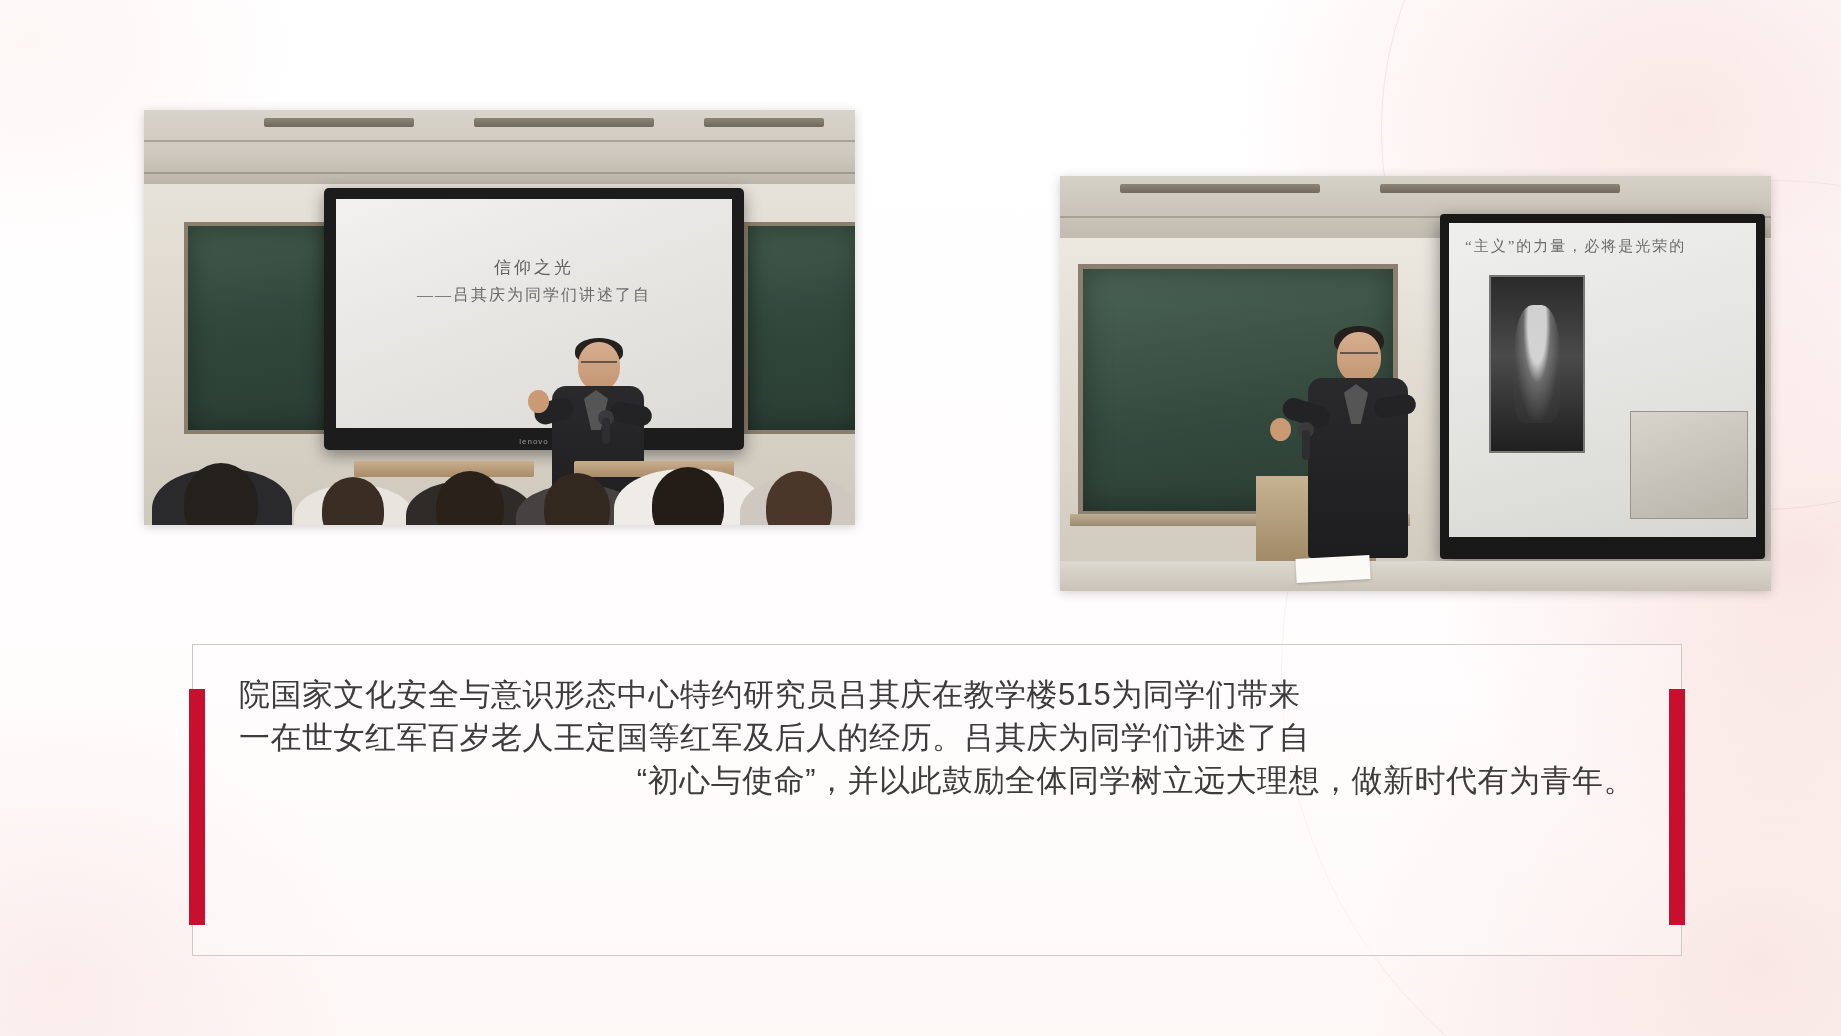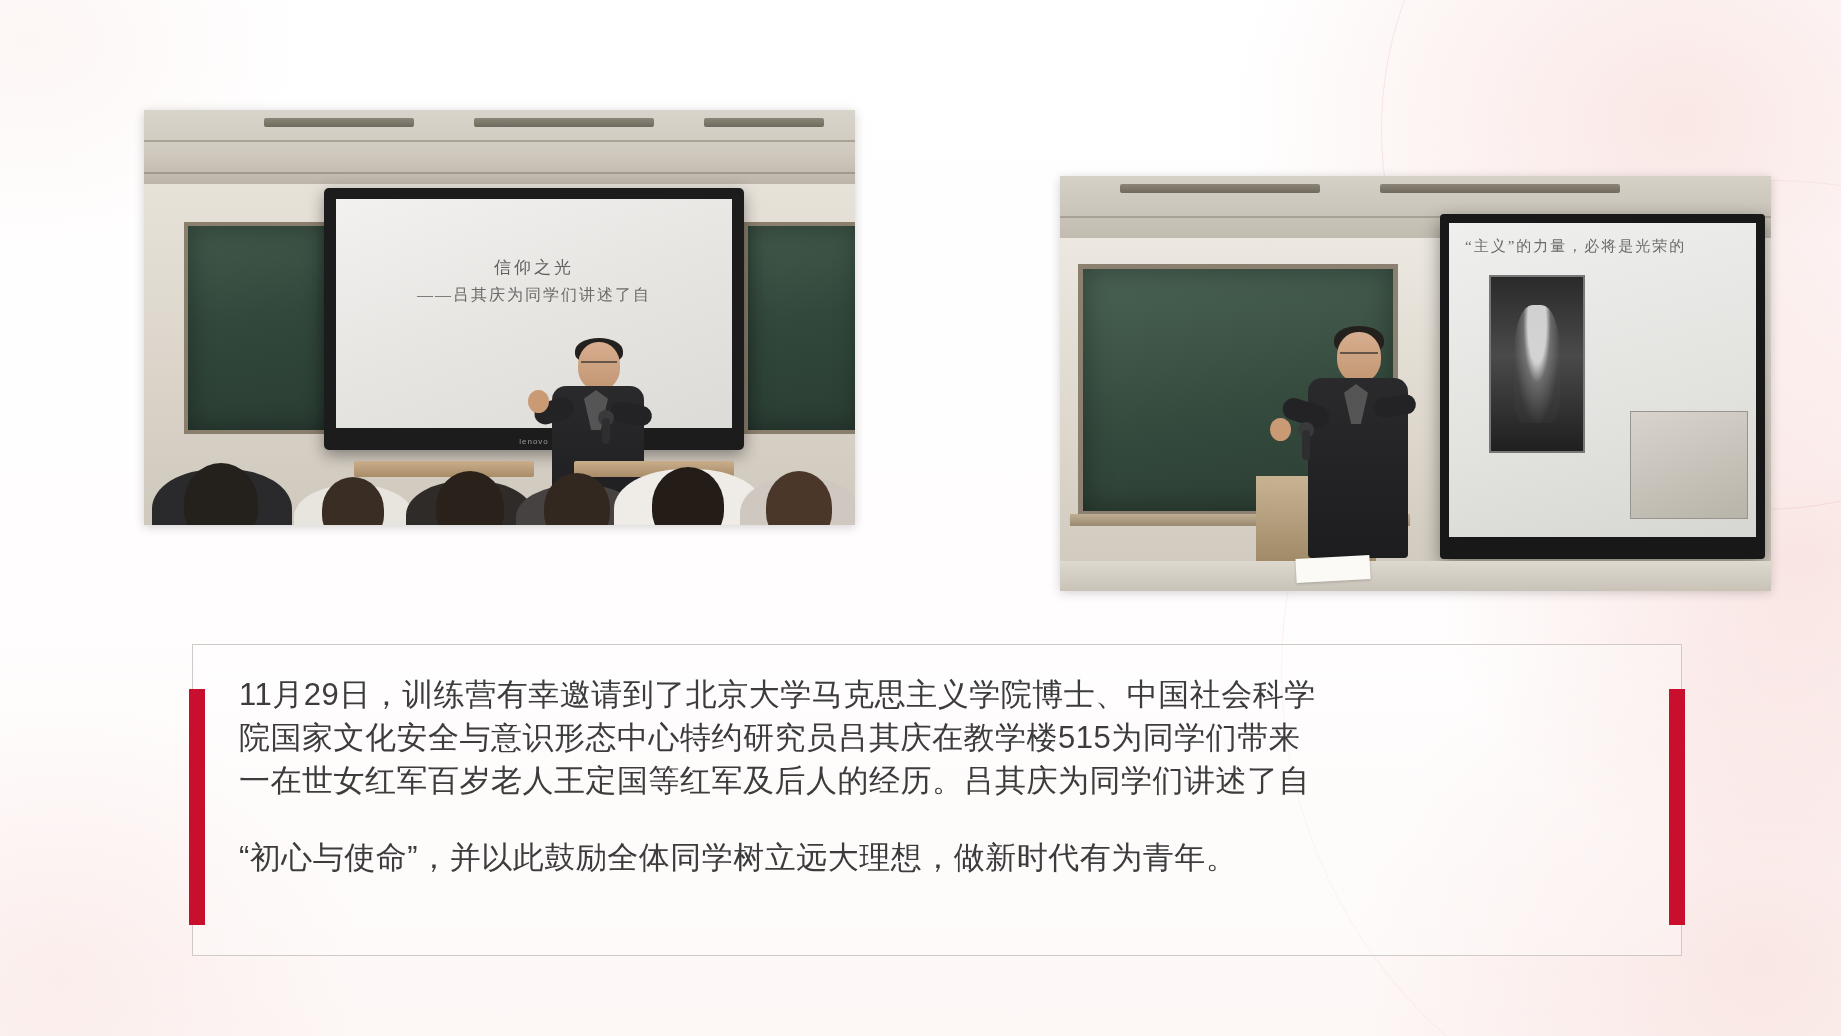--- a/index.html
+++ b/index.html
@@ -290,21 +290,21 @@
     left: 46px;
     right: 46px;
     top: 28px;
     font-size: 31px;
     line-height: 43px;
     color: #3c3c3c;
     letter-spacing: 0.5px;
     text-align: justify;
   }
   .paragraph .line { display: block; white-space: pre; }
-  .paragraph .line.last { text-align: left; margin-top: 34px; }
+  .paragraph .line.last { text-align: right; }
 </style>
 </head>
 <body>
 
 <div class="slide">
 
   <div class="wash-arc a1"></div>
   <div class="wash-arc a2"></div>
 
 
@@ -423,20 +423,19 @@
       <div class="r-paper"></div>
     </div>
     <div class="photo-reflection"></div>
   </div>
 
   <div class="text-panel">
     <div class="bar bar-left" style="background: rgb(200, 16, 46);"></div>
     <div class="bar bar-right" style="background: rgb(200, 16, 46);"></div>
 
     <div class="paragraph">
-      <span class="line">11月29日，训练营有幸邀请到了北京大学马克思主义学院博士、中国社会科学</span>
       <span class="line">院国家文化安全与意识形态中心特约研究员吕其庆在教学楼515为同学们带来</span>
       <span class="line">一在世女红军百岁老人王定国等红军及后人的经历。吕其庆为同学们讲述了自</span>
       <span class="line last">“初心与使命”，并以此鼓励全体同学树立远大理想，做新时代有为青年。</span>
     </div>
   </div>
 
 </div>
 
 </body></html>

